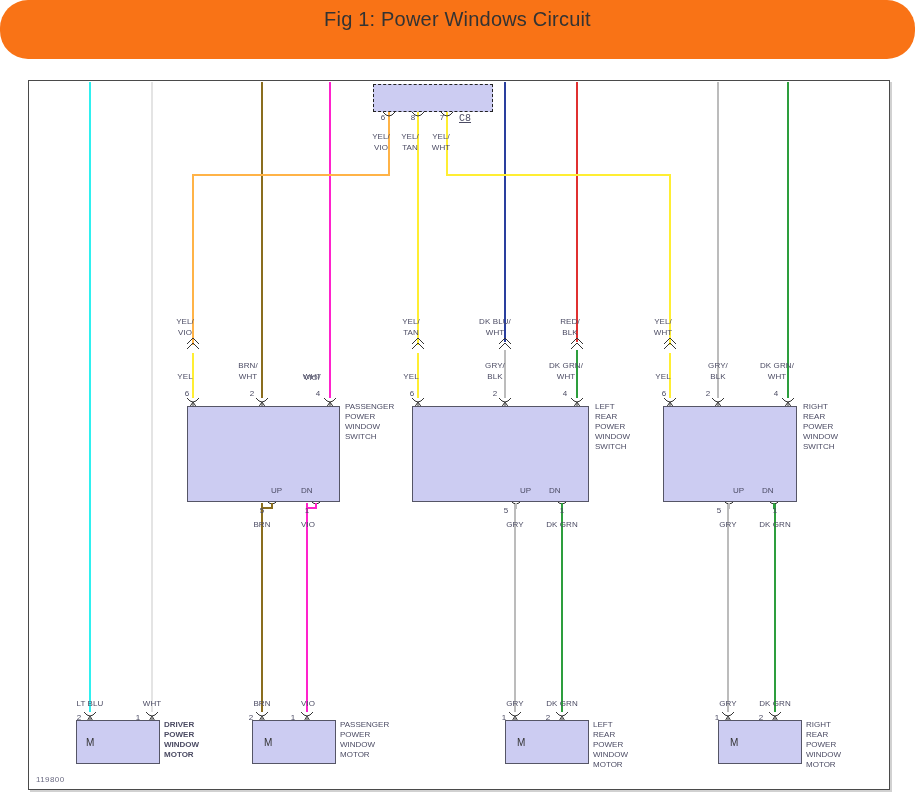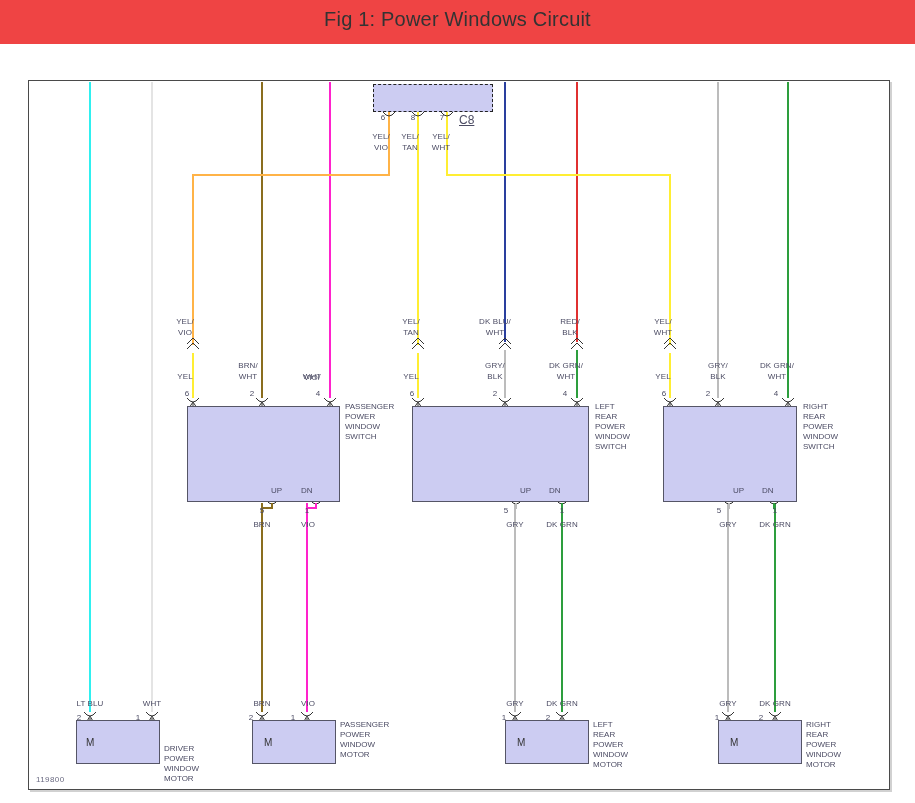--- a/index.html
+++ b/index.html
@@ -7,22 +7,23 @@
   body{
     width:915px;height:803px;
     background:#ffffff;
     font-family:"Liberation Sans", sans-serif;
     overflow:hidden;
   }
   #app{position:relative;width:915px;height:803px;}
 
   
   .header{
-    position:absolute;left:0;top:0;width:915px;height:44px;
-    background:#ef4444;
+    position:absolute;left:0;top:0;width:915px;height:59px;
+    background:#f97316;
+    border-radius:28px;
   }
   .header-title{
     position:absolute;left:0;top:8px;width:915px;
     text-align:center;
     font-size:20px;color:#333333;
     letter-spacing:.2px;
   }
 
   
   .diagram-frame{
@@ -76,22 +77,23 @@
     white-space:pre;
   }
   .updn{
     position:absolute;font-size:8px;color:#4b4b63;
   }
   .fignum{
     position:absolute;left:36px;top:775px;
     font-size:8px;color:#6a6a82;letter-spacing:.4px;
   }
   .c8{
-    position:absolute;font-size:12px;color:#4b4b63;
+    position:absolute;font-size:10px;color:#4b4b63;
     text-decoration:underline;
+    font-family:Liberation Mono, monospace;
   }
   svg{overflow:visible;}
 </style>
 </head>
 <body>
 
 <div id="app">
 
   <div class="header">
     <div class="header-title">Fig 1: Power Windows Circuit</div>
@@ -480,21 +482,21 @@
   <div class="pin" style="left:712px;top:506px;">5</div>
   <div class="pin" style="left:768px;top:506px;">1</div>
 
   <div class="lbl lbl-c" style="left:709px;top:519px;width:38px;">GRY</div>
   <div class="lbl lbl-c" style="left:751px;top:519px;width:48px;">DK GRN</div>
 
   <div class="lbl lbl-c" style="left:71px;top:698px;width:38px;">LT BLU</div>
   <div class="lbl lbl-c" style="left:133px;top:698px;width:38px;">WHT</div>
   <div class="pin" style="left:72px;top:713px;">2</div>
   <div class="pin" style="left:131px;top:713px;">1</div>
-  <div class="blk-lbl" style="left:164px;top:744px;">DRIVER
+  <div class="blk-lbl" style="left:164px;top:720px;font-weight:bold;">DRIVER
 POWER
 WINDOW
 MOTOR</div>
   <div class="lbl" style="left:86px;top:737px;font-size:10px;color:#333;">M</div>
 
   <div class="lbl lbl-c" style="left:243px;top:698px;width:38px;">BRN</div>
   <div class="lbl lbl-c" style="left:289px;top:698px;width:38px;">VIO</div>
   <div class="pin" style="left:244px;top:713px;">2</div>
   <div class="pin" style="left:286px;top:713px;">1</div>
   <div class="blk-lbl" style="left:340px;top:720px;">PASSENGER

